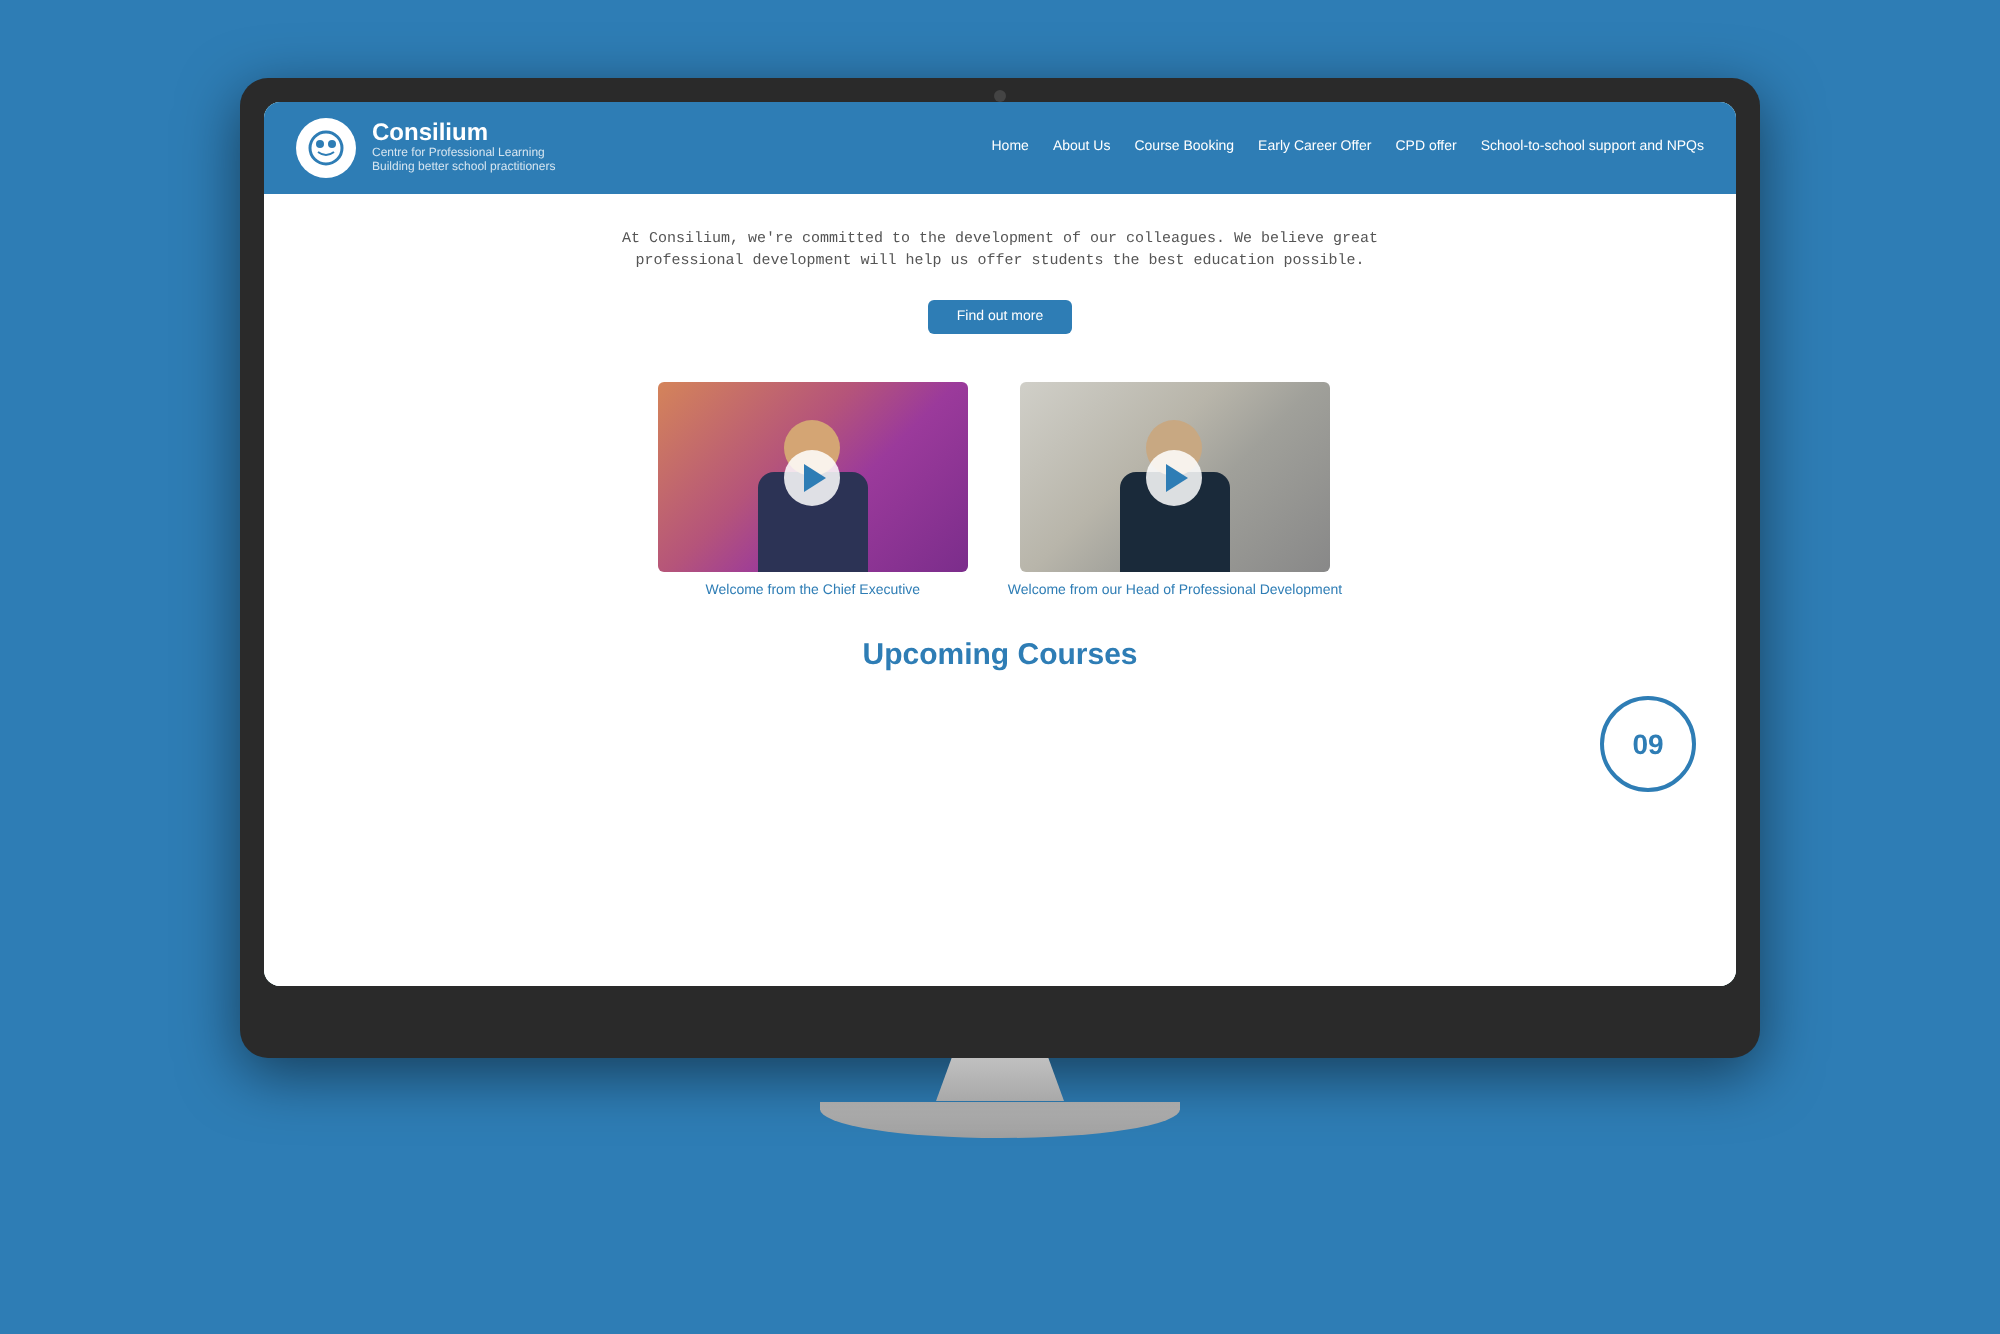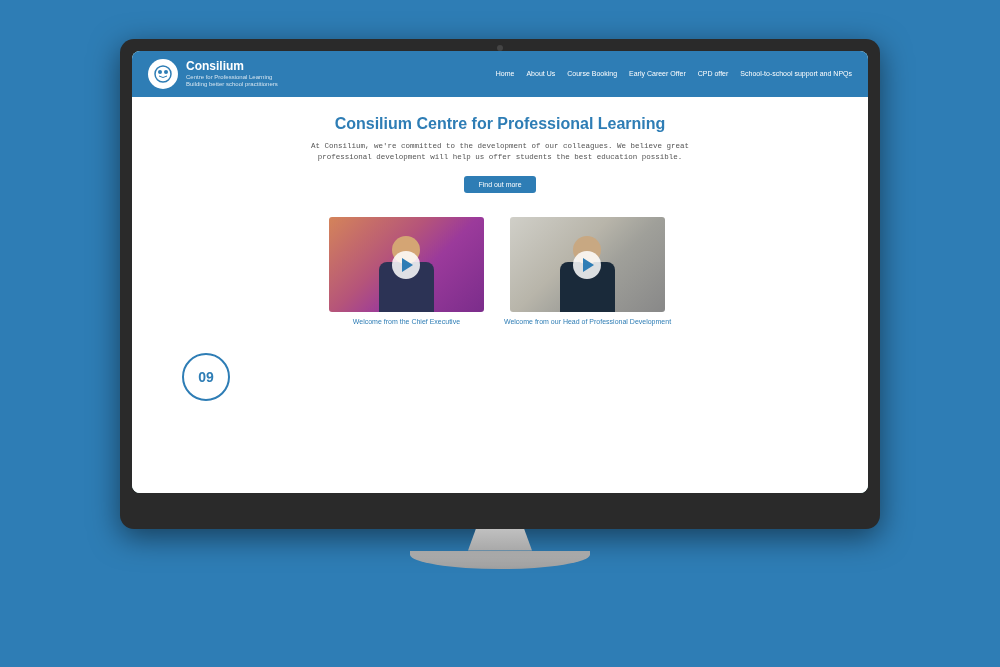--- a/index.html
+++ b/index.html
@@ -287,21 +287,21 @@
       display: inline-flex;
       align-items: center;
       justify-content: center;
       color: #2e7db5;
       font-size: 14px;
       font-weight: bold;
     }
 
     .courses-row {
       display: flex;
-      justify-content: flex-start;
+      justify-content: flex-end;
       padding-left: 30px;
       margin-top: 8px;
     }
 
     
     .monitor-stand {
       display: flex;
       flex-direction: column;
       align-items: center;
     }
@@ -348,21 +348,20 @@
             <a class="nav-link" href="#">Home</a>
             <a class="nav-link" href="#">About Us</a>
             <a class="nav-link" href="#">Course Booking</a>
             <a class="nav-link" href="#">Early Career Offer</a>
             <a class="nav-link" href="#">CPD offer</a>
             <a class="nav-link" href="#">School-to-school support and NPQs</a>
           </div>
         </nav>
 
         <section class="hero">
-          <h1 class="hero-title">Consilium Centre for Professional Learning</h1>
           <p class="hero-subtitle">At Consilium, we're committed to the development of our colleagues. We believe great professional development will help us offer students the best education possible.</p>
           <button class="hero-btn">Find out more</button>
         </section>
 
         <section class="videos-section">
 
           <div class="video-card">
             <div class="video-thumb video-thumb-1">
               <div class="person-silhouette">
                 <div class="person-head"></div>
@@ -383,20 +382,21 @@
               </div>
               <div class="play-btn">
                 <div class="play-icon"></div>
               </div>
             </div>
             <span class="video-caption">Welcome from our Head of Professional Development</span>
           </div>
         </section>
 
         <section class="upcoming-section">
+          <h2 class="upcoming-title">Upcoming Courses</h2>
           <div class="courses-row">
             <div class="course-card">09</div>
           </div>
         </section>
 
       </div>
     </div>
   </div>
 
   <div class="monitor-stand">

